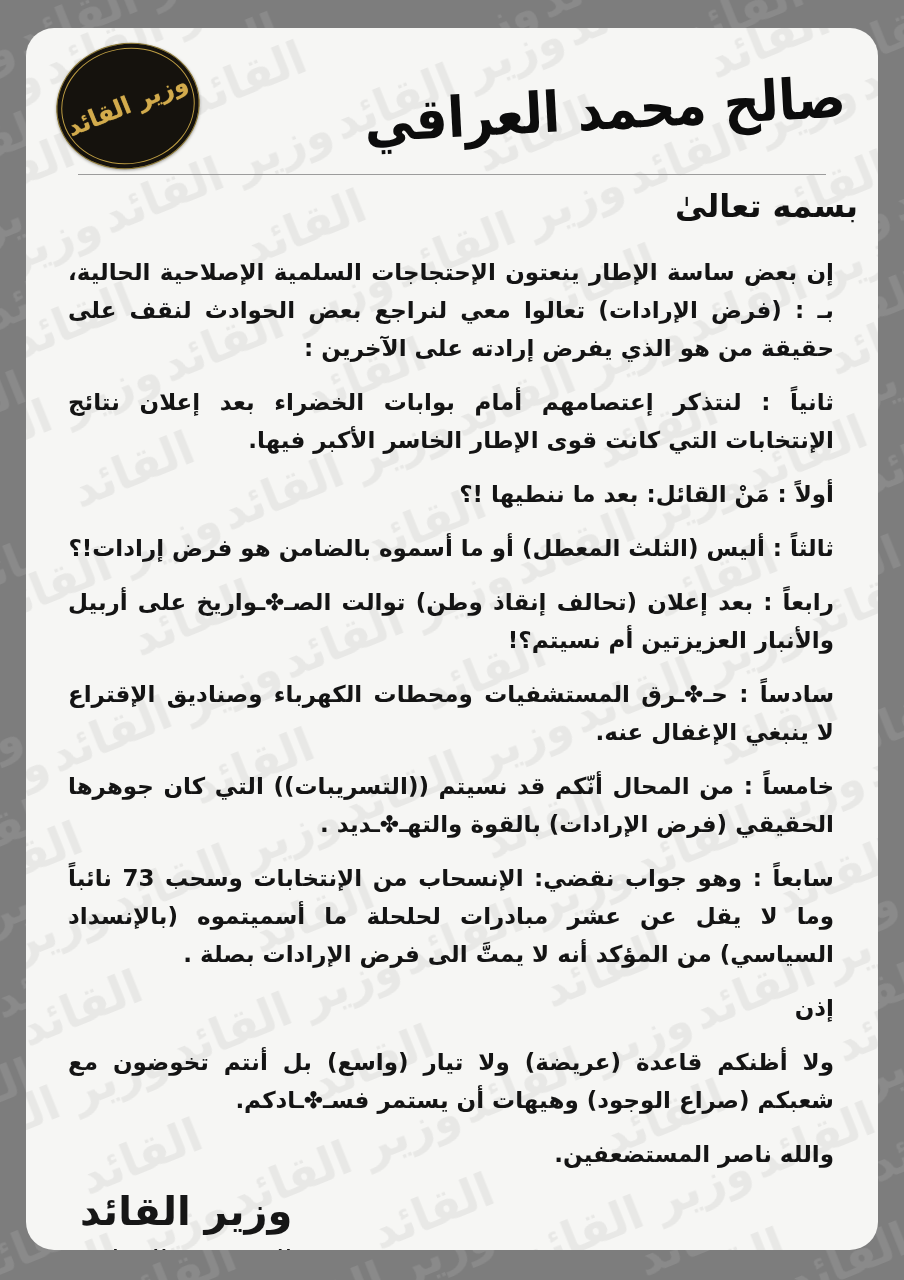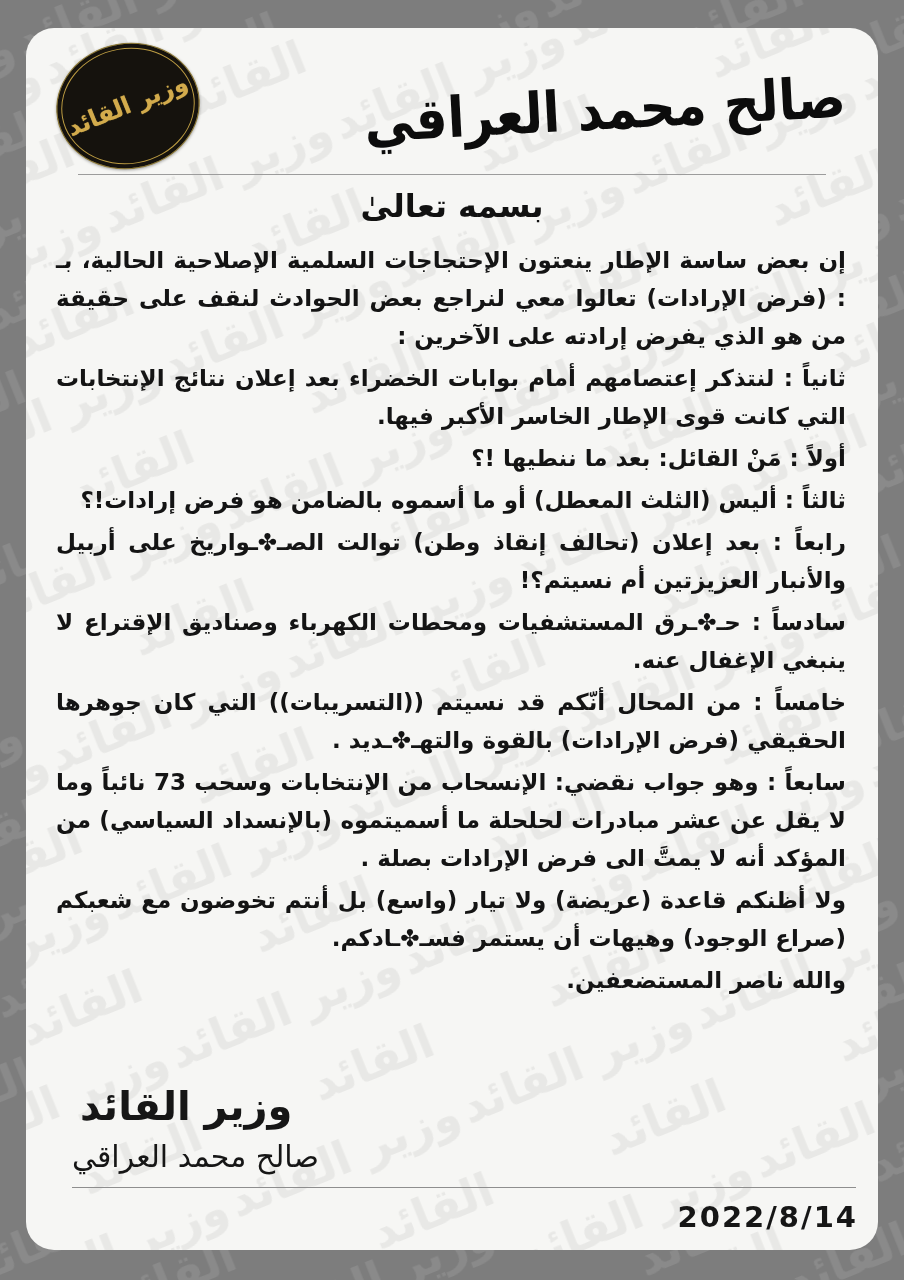--- a/index.html
+++ b/index.html
@@ -86,40 +86,39 @@
 
   .divider {
     height: 1px;
     background: #9c9c9c;
     margin: 10px 32px 0 32px;
     flex: 0 0 auto;
   }
 
   .basmala {
     direction: rtl;
-    text-align: center;
     font-weight: bold;
     font-size: 32px;
     color: #111;
     margin: 12px 0 12px 0;
     flex: 0 0 auto;
   }
 
   
   .doc-body {
     direction: rtl;
     text-align: justify;
     font-weight: bold;
     font-size: 23px;
     line-height: 38px;
     color: #141414;
     padding: 0 8px 0 6px;
     flex: 0 0 auto;
   }
-  .doc-body p { margin: 4px; }
+  .doc-body p { margin: 16px; }
 
   
   .footer {
     margin-top: auto;
     flex: 0 0 auto;
     direction: rtl;
     text-align: left;
     color: #161616;
     padding-bottom: 4px;
   }
@@ -191,20 +190,21 @@
 
       <div class="doc-body">
         <p>إن بعض ساسة الإطار ينعتون الإحتجاجات السلمية الإصلاحية الحالية، بـ : (فرض الإرادات) تعالوا معي لنراجع بعض الحوادث لنقف على حقيقة من هو الذي يفرض إرادته على الآخرين :</p>
         <p>ثانياً : لنتذكر إعتصامهم أمام بوابات الخضراء بعد إعلان نتائج الإنتخابات التي كانت قوى الإطار الخاسر الأكبر فيها.</p>
         <p>أولاً : مَنْ القائل: بعد ما ننطيها !؟</p>
         <p>ثالثاً : أليس (الثلث المعطل) أو ما أسموه بالضامن هو فرض إرادات!؟</p>
         <p>رابعاً : بعد إعلان (تحالف إنقاذ وطن) توالت الصـ✤ـواريخ على أربيل والأنبار العزيزتين أم نسيتم؟!</p>
         <p>سادساً : حـ✤ـرق المستشفيات ومحطات الكهرباء وصناديق الإقتراع لا ينبغي الإغفال عنه.</p>
         <p>خامساً : من المحال أنّكم قد نسيتم ((التسريبات)) التي كان جوهرها الحقيقي (فرض الإرادات) بالقوة والتهـ✤ـديد .</p>
         <p>سابعاً : وهو جواب نقضي: الإنسحاب من الإنتخابات وسحب 73 نائباً وما لا يقل عن عشر مبادرات لحلحلة ما أسميتموه (بالإنسداد السياسي) من المؤكد أنه لا يمتَّ الى فرض الإرادات بصلة .</p>
+        <p>إذن</p>
         <p>ولا أظنكم قاعدة (عريضة) ولا تيار (واسع) بل أنتم تخوضون مع شعبكم (صراع الوجود) وهيهات أن يستمر فسـ✤ـادكم.</p>
         <p>والله ناصر المستضعفين.</p>
       </div>
 
       <div class="footer">
         <div class="footer-title">وزير القائد</div>
         <div class="footer-name">صالح محمد العراقي</div>
         <div class="footer-divider"></div>
         <div class="footer-date">2022/8/14</div>
       </div>

